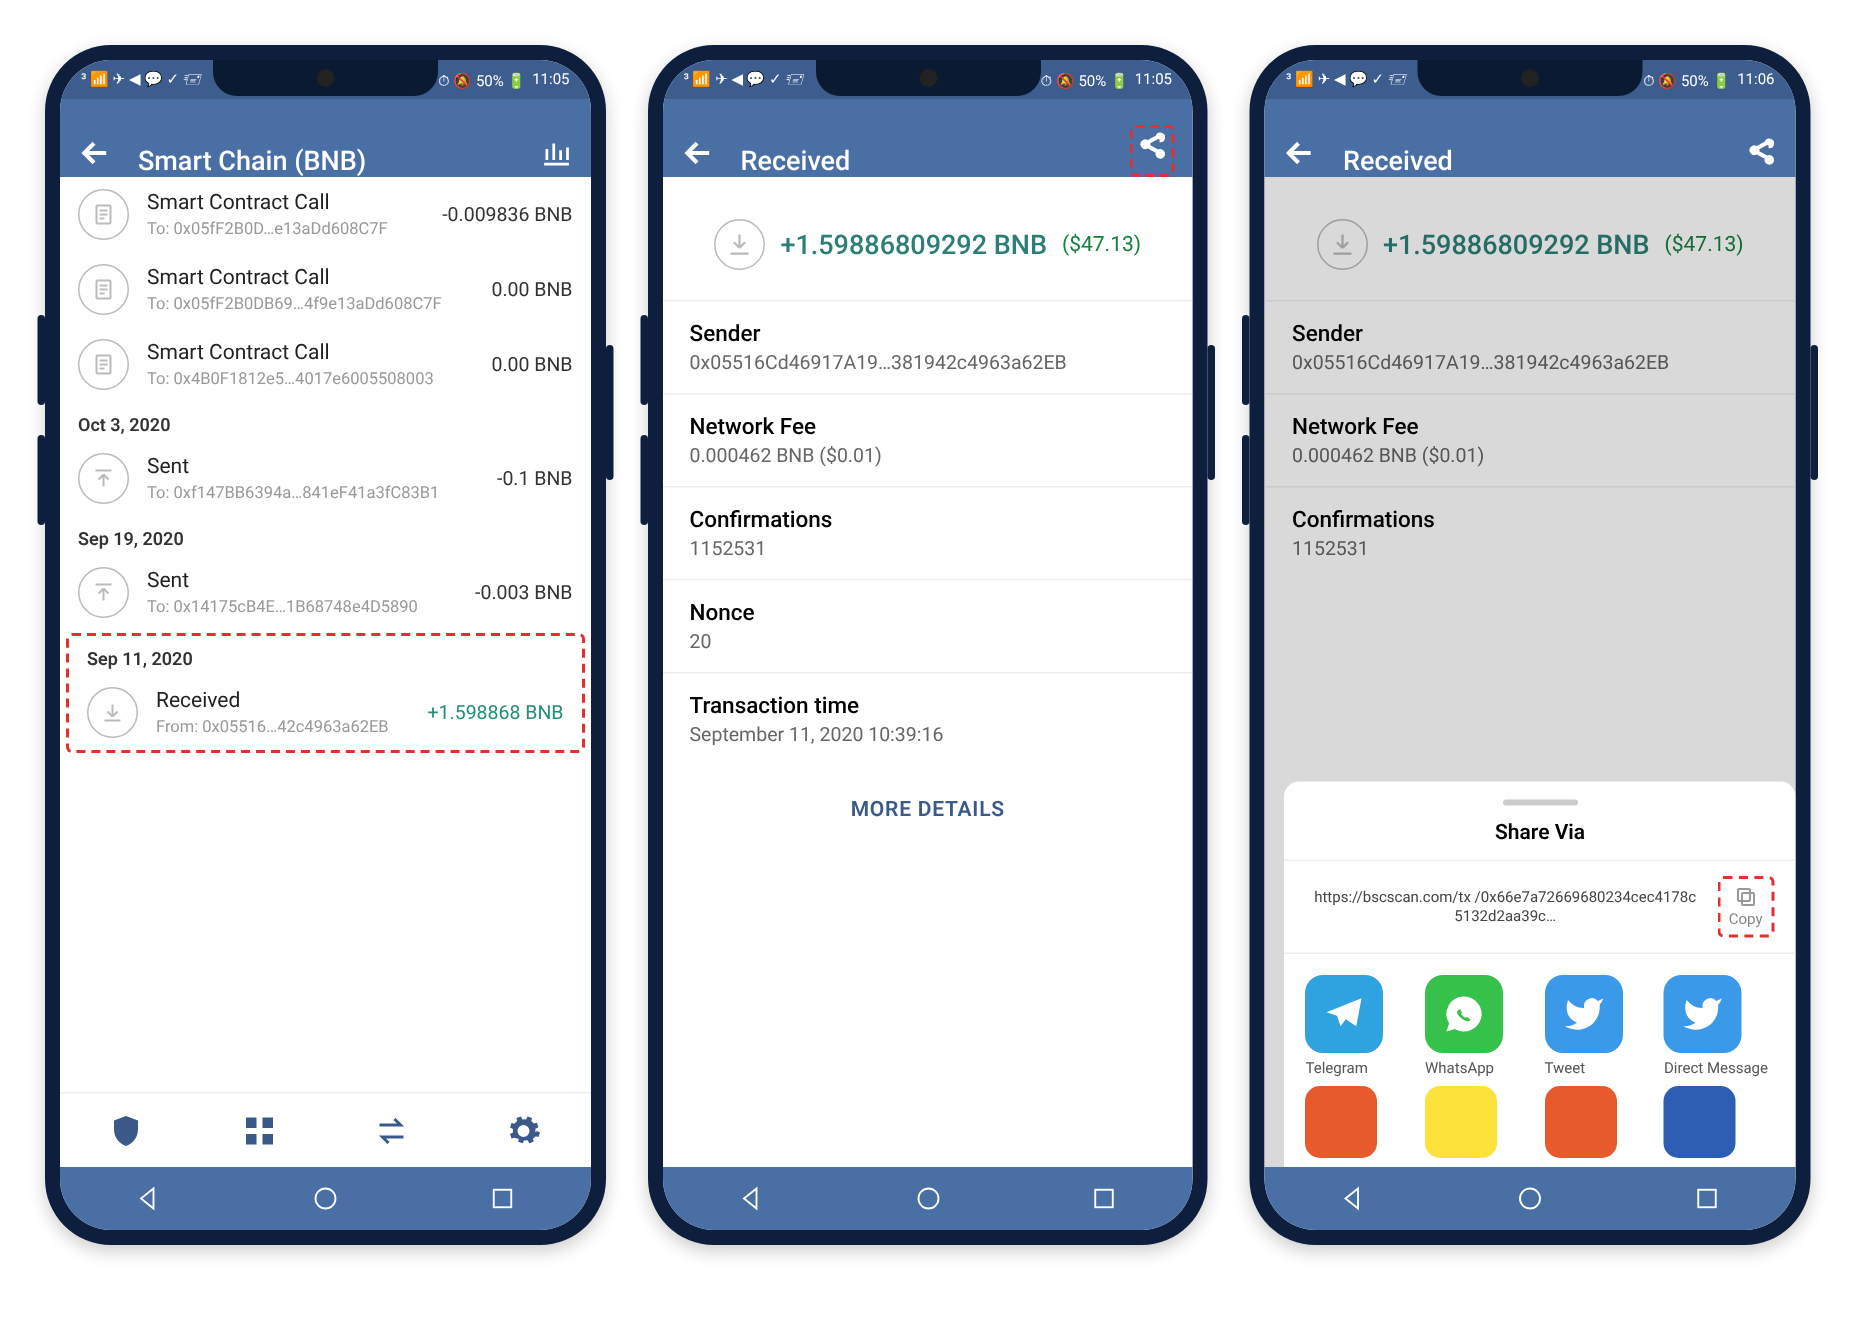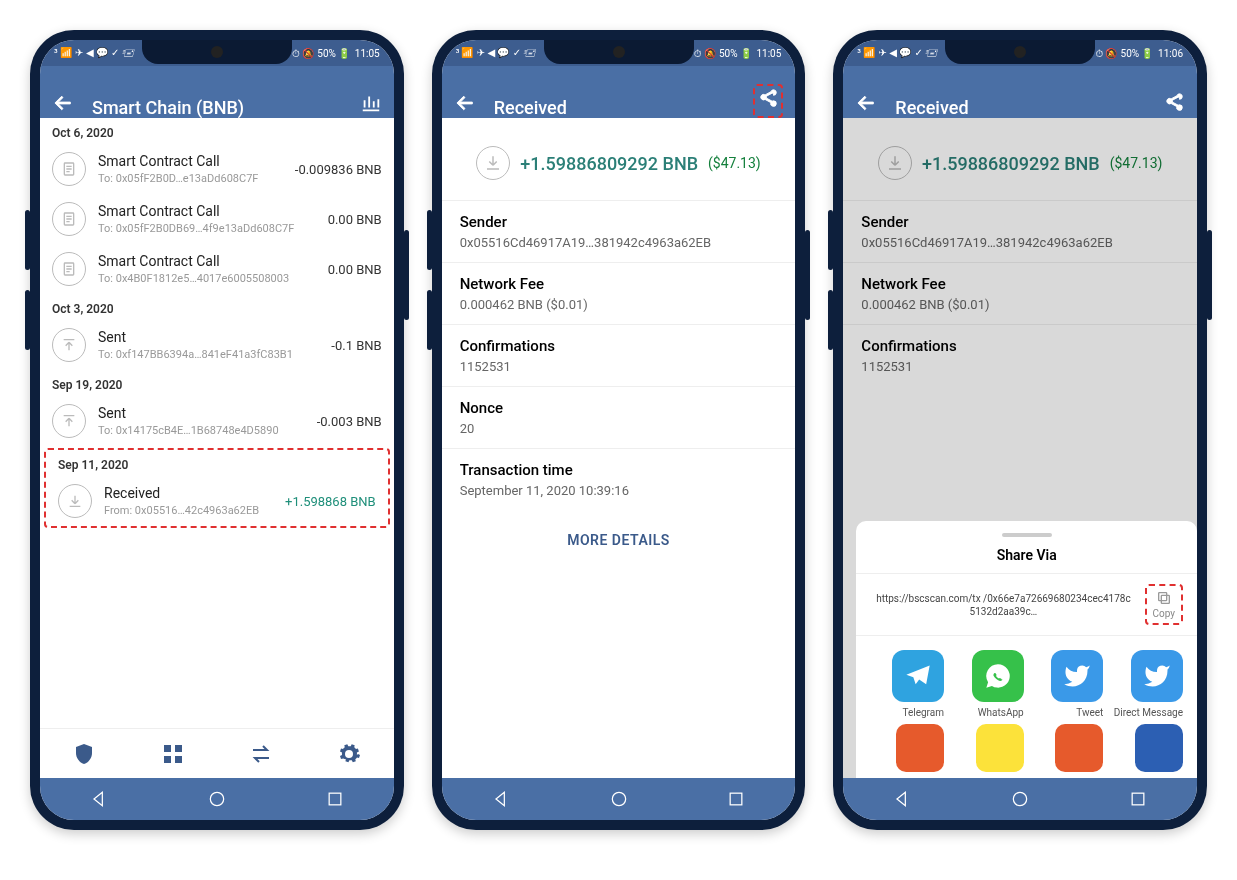--- a/index.html
+++ b/index.html
@@ -95,21 +95,21 @@
     position:absolute; bottom:42px; left:13px; right:0; background:#fff;
     border-top-left-radius:10px; border-top-right-radius:10px; padding:8px 0 2px;
   }
   .handle { width:50px; height:4px; background:#ccc; border-radius:3px; margin:4px auto 6px; }
   .share-title { text-align:center; font-size:14px; font-weight:600; padding:4px 0 10px; border-bottom:1px solid #eee;}
   .link-row { display:flex; align-items:center; padding:10px 14px; gap:8px; border-bottom:1px solid #eee;}
   .link-txt { flex:1; text-align:center; font-size:10px; color:#444; line-height:1.3; word-break:break-all; padding:0 4px;}
   .copy-box { border:2px dashed #e03030; padding:4px 6px; border-radius:4px; text-align:center; font-size:10px; color:#888;}
   .copy-box svg { display:block; margin:0 auto 2px;}
   .app-grid { display:grid; grid-template-columns:repeat(4,1fr); gap:6px; padding:14px 14px 4px;}
-  .app-item { display:flex; flex-direction:column; align-items:flex-end; gap:5px; font-size:10px; color:#555;}
+  .app-item { display:flex; flex-direction:column; align-items:flex-start; gap:5px; font-size:10px; color:#555;}
   .app-ico  { width:52px; height:52px; border-radius:12px; display:flex; align-items:center; justify-content:center;}
   .app-ico svg { width:28px; height:28px; fill:#fff;}
   .app-grid.second { padding-top:2px; }
   .app-grid.second .app-ico { width:48px; height:48px; border-radius:10px;}
 
   .share-hl { border:2px dashed #e03030; padding:2px; border-radius:4px;}
 
 </style>
 </head>
 <body>
@@ -132,21 +132,20 @@
       <span><svg viewBox="0 0 24 24">
             <path d="M20 11H7l5-5-1.4-1.4L3.2 12l7.4 7.4L12 18l-5-5h13z"></path>
           </svg></span>
       <span class="flex">Smart Chain (BNB)</span>
       <span><svg viewBox="0 0 24 24" stroke-width="2" fill="none">
             <path d="M3 20h18M5 17V9m5 8V5m5 12v-7m5 7V8"></path>
           </svg></span>
     </div>
     <div class="content" id="c1">
         <div>
-          <div class="date-header">Oct 6, 2020</div>
           <div class="tx-row">
             <div class="tx-icon">
               <svg width="16" height="16" viewBox="0 0 24 24" fill="none" stroke="#bbb" stroke-width="2">
                 <rect x="5" y="3" width="14" height="18" rx="1"></rect>
                 <path d="M8 8h8M8 12h8M8 16h5"></path>
               </svg>
             </div>
             <div class="tx-body">
               <div class="tx-title">Smart Contract Call</div>
               <div class="tx-sub">To: 0x05fF2B0D…e13aDd608C7F</div>

